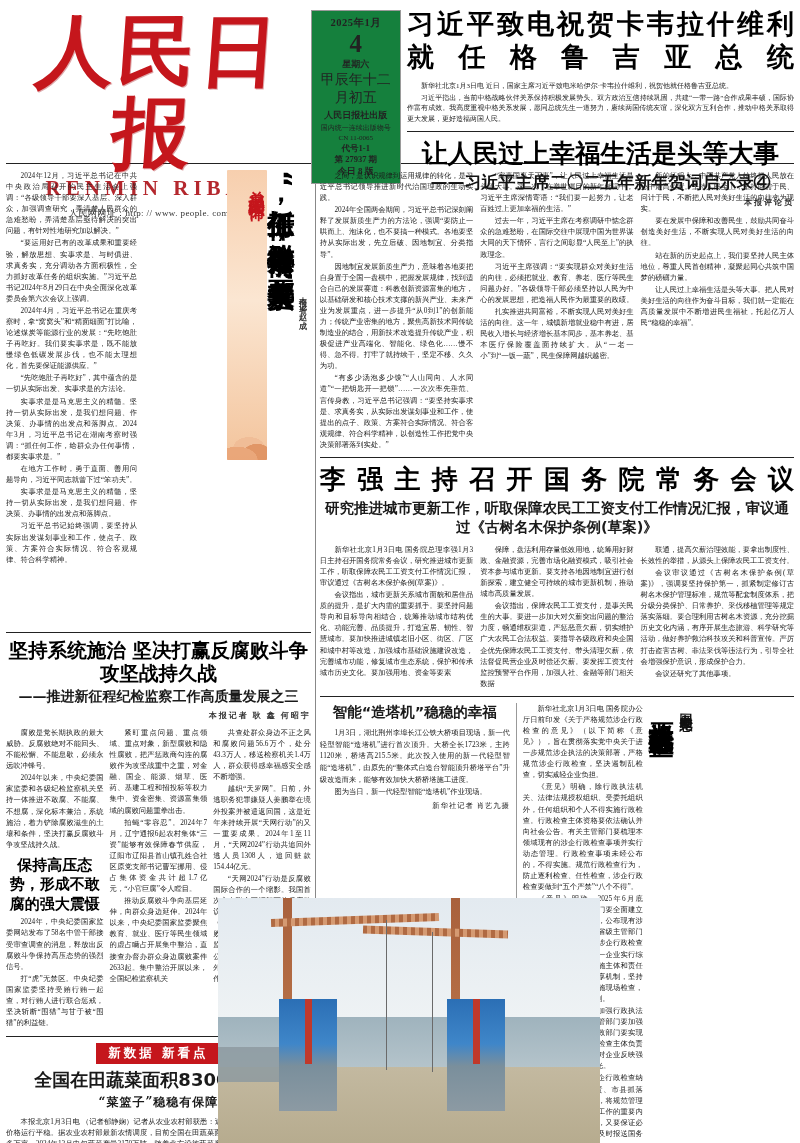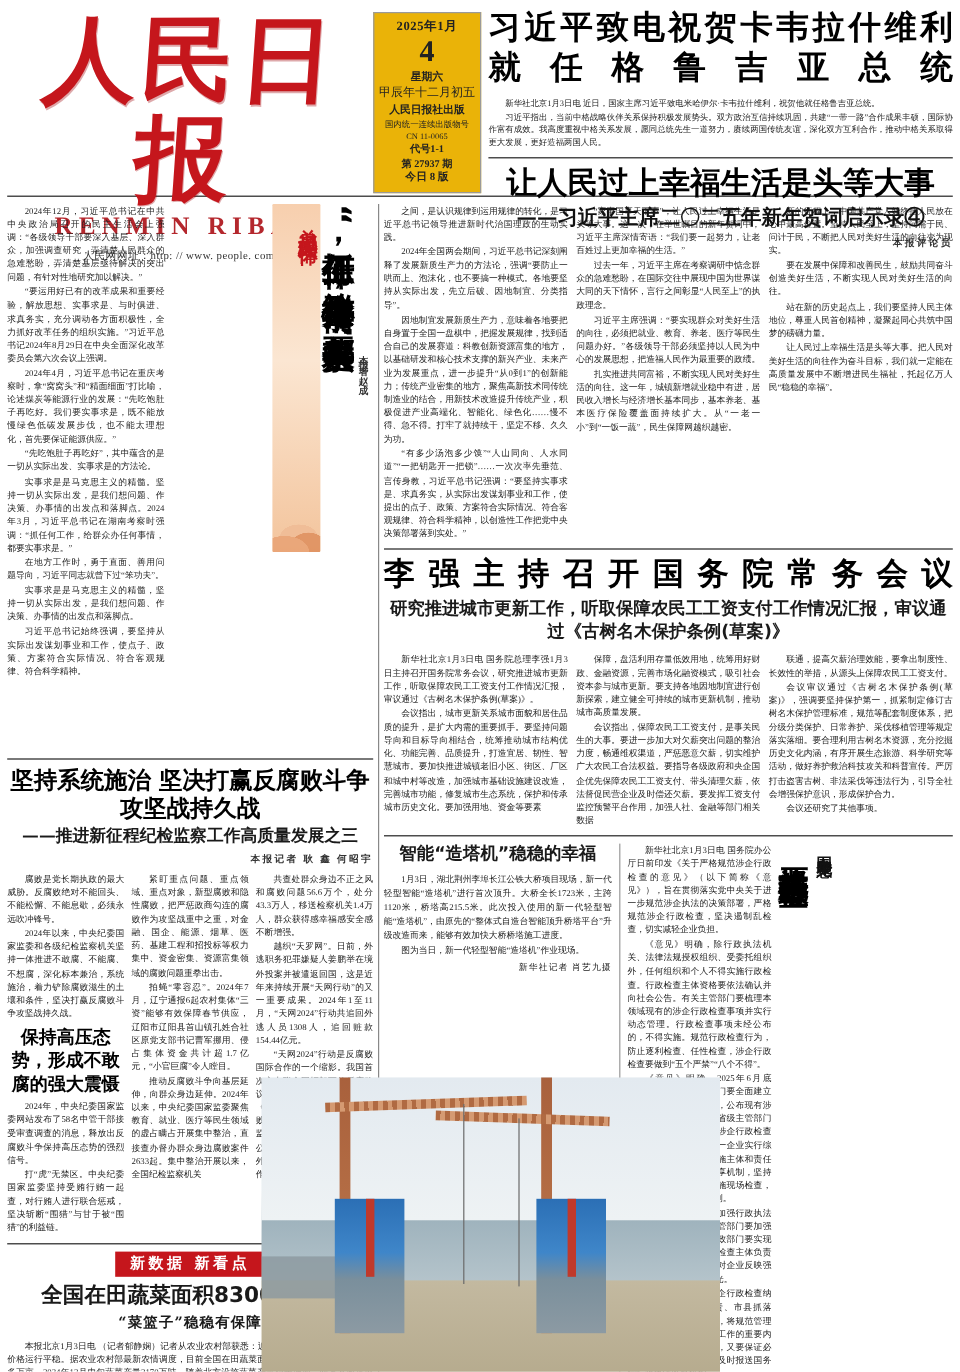--- a/index.html
+++ b/index.html
@@ -40,26 +40,26 @@
     text-align:center;font-size:9px;color:#333;margin-top:6px;letter-spacing:.4px;
   }
   .datebox{
     width:84px;margin-left:4px;margin-top:6px;
     border:1px solid #9a9a9a;
     padding:5px 3px 6px;
     text-align:center;
     line-height:1.32;
     font-size:8px;
     color:#222;
-    background:#eab308;
+    background:#15803d;
   }
   .datebox .d-ym{font-size:10.5px;font-weight:bold;letter-spacing:.5px;margin-bottom:1px;}
   .datebox .d-day{font-size:25px;font-weight:bold;line-height:1.05;margin:1px 0 2px;}
   .datebox .d-week{font-size:9px;font-weight:bold;}
-  .datebox .d-lunar{font-size:10px;}
+  .datebox .d-lunar{font-size:14px;}
   .datebox .d-pub{font-size:9px;font-weight:bold;margin:2px 0 1px;}
   .datebox .d-sm{font-size:7px;line-height:1.45;}
   .datebox .d-issue{font-size:8.5px;font-weight:bold;}
   .datebox .d-pages{font-size:9px;font-weight:bold;}
 
   .mast-right{width:400px;padding-left:6px;box-sizing:border-box;}
   .hl-a1{
     font-family:"DejaVu Sans","Liberation Sans",sans-serif;
     font-weight:bold;font-size:27px;line-height:1.18;letter-spacing:0px;
     text-align:justify;text-align-last:justify;margin-top:4px;color:#000;

